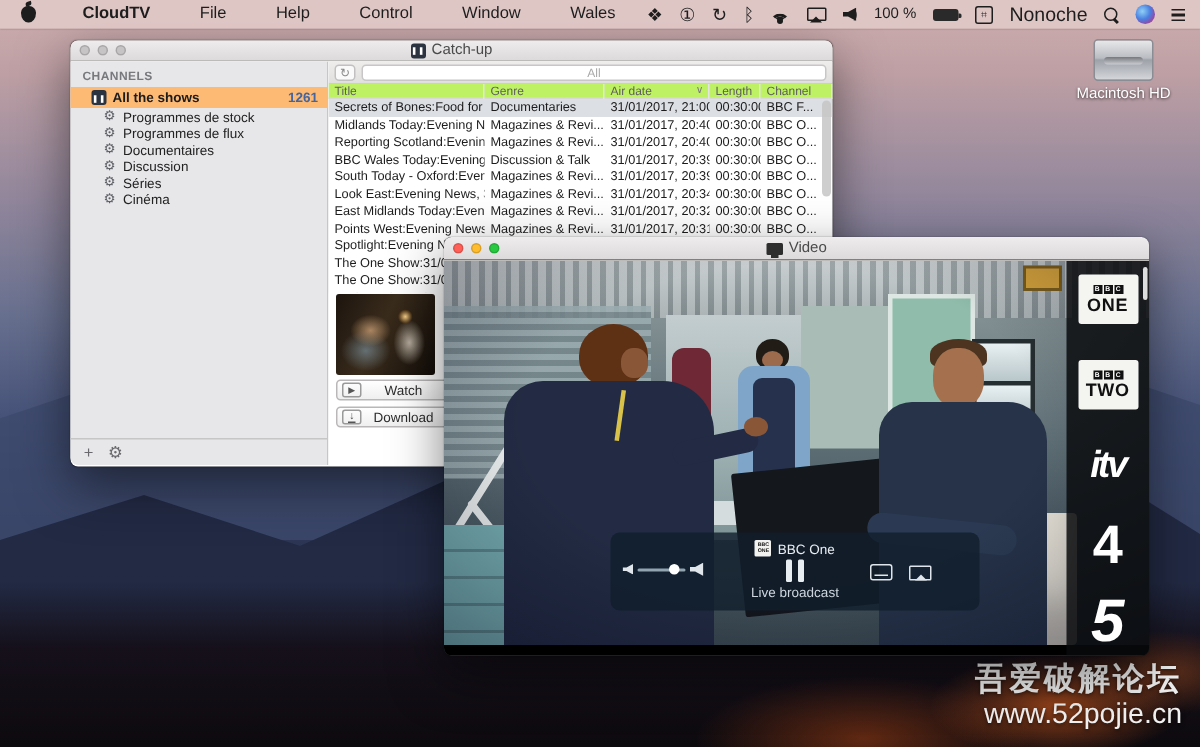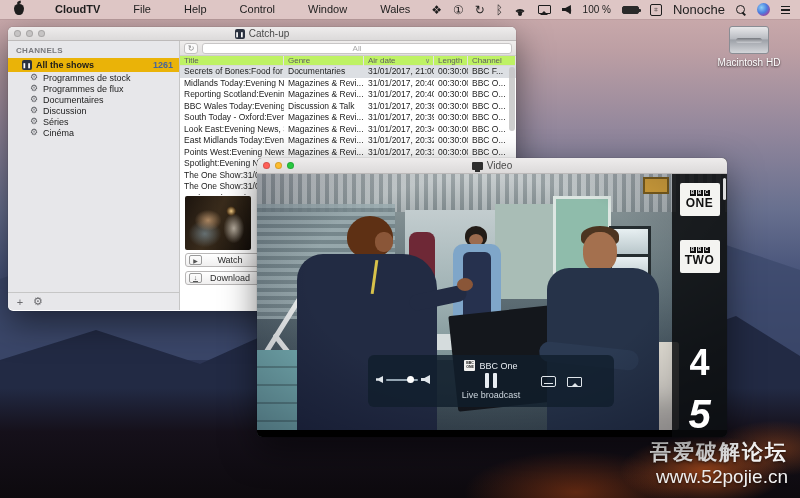--- a/index.html
+++ b/index.html
@@ -64,36 +64,36 @@
 
   
   .hd-icon { position:absolute; right:18px; top:26px; width:66px; text-align:center; z-index:3; }
   .hd-img { width:40px; height:28px; margin:0 auto; border-radius:3px;
     background:linear-gradient(180deg,#e8e8ea,#b9bcc2 45%,#9da1a8 50%,#d4d6da); border:1px solid #8a8d94; position:relative; }
   .hd-img::before { content:""; position:absolute; left:6px; right:6px; top:11px; height:5px; border-radius:3px;
     background:linear-gradient(180deg,#75787e,#caccd1); }
   .hd-label { margin-top:3px; font-size:10px; color:#fff; text-shadow:0 1px 2px rgba(0,0,0,.75); }
 
   
-  .window { position:absolute; border-radius:5px; box-shadow:0 12px 34px rgba(0,0,0,.5), 0 0 1px rgba(0,0,0,.5); background:#fff; }
+  .window { position:absolute; border-radius:5px; box-shadow:0 12px 34px rgba(0,0,0,.5), 0 0 1px rgba(0,0,0,.5); background:#fff;margin-left:39px; }
   .titlebar { height:14px; background:linear-gradient(#eeecec,#dcdada); border-bottom:1px solid #bdbaba;
     border-radius:5px 5px 0 0; display:flex; align-items:center; position:relative; }
   .lights { display:flex; gap:5px; padding-left:6px; }
   .light { width:7px; height:7px; border-radius:50%; background:#c6c4c4; border:.5px solid rgba(0,0,0,.15); }
   .light.red{background:#ff5f57} .light.yellow{background:#febc2e} .light.green{background:#28c840}
   .title-center { position:absolute; left:0; right:0; text-align:center; font-size:10px; color:#4a4a4a;
     display:flex; align-items:center; justify-content:center; gap:4px; }
 
   
   #catchup { left:8px; top:27px; width:508px; height:284px; z-index:10; }
   .cu-body { display:flex; height:269px; }
   .cu-sidebar { width:172px; background:#e7e7ea; border-right:1px solid #c6c6c6; border-radius:0 0 0 5px;
     display:flex; flex-direction:column; font-size:9px; position:relative; }
   .cu-side-header { padding:5px 0 3px 8px; color:#78797d; font-size:8px; font-weight:bold; letter-spacing:.3px; }
-  .row-allshows { display:flex; align-items:center; gap:4px; padding:2px 6px 2px 14px; background:#eab308; height:14px; }
+  .row-allshows { display:flex; align-items:center; gap:4px; padding:2px 6px 2px 14px; background:#fdba74; height:14px; }
   .src-appicon { width:10px; height:10px; border-radius:2px; background:#2b3240; color:#fff; font-size:5px;
     display:flex; align-items:center; justify-content:center; flex:none; letter-spacing:.5px; }
   .row-allshows .lbl { font-weight:bold; color:#1c1c1c; flex:1; }
   .row-allshows .badge { color:#46659c; font-weight:bold; font-size:9px; }
   .cu-section { padding:8px 0 2px 8px; color:#9a9a9e; font-size:8px; }
   .cu-chan { display:flex; align-items:center; gap:5px; padding:0 6px 0 22px; height:11px; color:#222; }
   .gear { color:#5f6166; font-size:9px; line-height:9px; }
   .cu-bottombar { margin-top:auto; border-top:1px solid #c6c6c6; height:18px; display:flex; align-items:center; gap:2px; padding-left:4px; color:#6a6a6e; }
   .bb-btn { width:16px; text-align:center; font-size:11px; }
   .cu-main { flex:1; display:flex; flex-direction:column; position:relative; border-radius:0 0 5px 0; overflow:hidden; }
@@ -514,20 +514,21 @@
         <div class="logo logo-bbc" style="top: 66px;">
           <div class="bbc-box">
             <div class="bbc-blocks">
               <i>B</i>
               <i>B</i>
               <i>C</i>
             </div>
             <div class="bbc-word">TWO</div>
           </div>
         </div>
+        <div class="logo logo-itv" style="top: 122px;">itv</div>
         <div class="logo logo-four" style="top: 168px;">4</div>
         <div class="logo logo-five" style="top: 218px;">5</div>
       </div>
 
     <div class="ctrl-overlay">
       <div class="vol-group">
         <span class="spk small"></span>
         <span class="vol-track">
             <span class="vol-knob"></span>
           </span>

